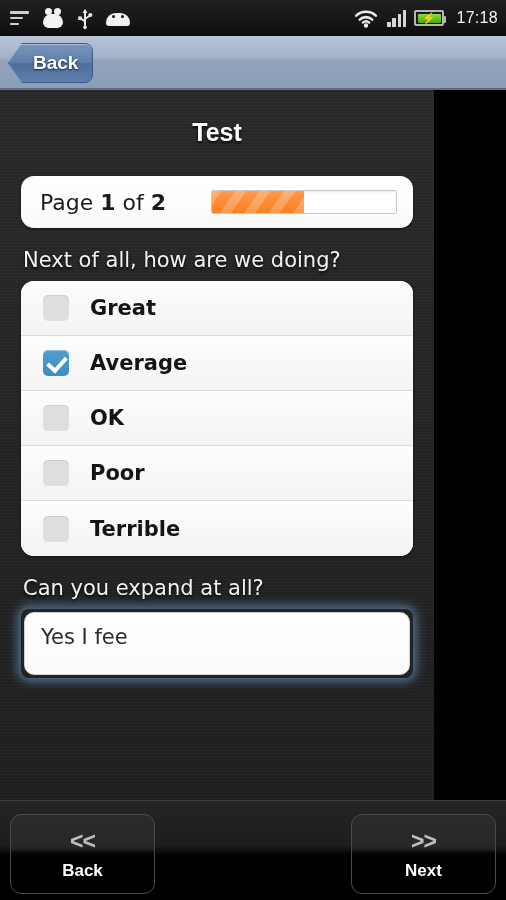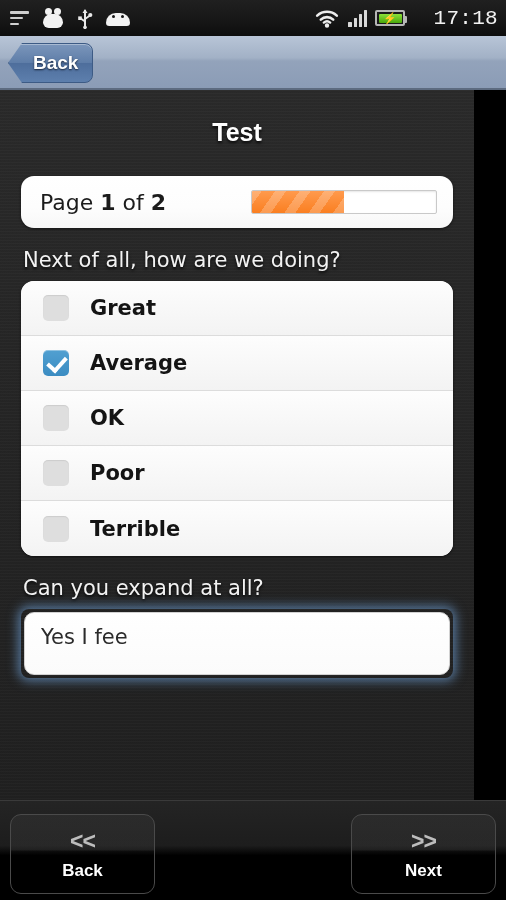--- a/index.html
+++ b/index.html
@@ -41,22 +41,22 @@
   .icon-signal span:nth-child(2){ height:9px; }
   .icon-signal span:nth-child(3){ height:13px; }
   .icon-signal span:nth-child(4){ height:17px; }
   .icon-batt { position:relative; width:30px; height:16px; border:2px solid #b6b6b6; border-radius:2px;
      background:#1a1a1a; display:flex; align-items:center; }
   .icon-batt:after { content:""; position:absolute; right:-4px; top:4px; width:3px; height:7px;
      background:#b6b6b6; border-radius:0 1px 1px 0; }
   .icon-batt .fill { position:absolute; inset:1.5px; background:linear-gradient(#8ce03a,#49a80c); border-radius:1px; }
   .icon-batt .bolt { position:relative; margin:0 auto; z-index:2; color:#f4fff0; font-size:11px;
       line-height:12px; font-weight:bold; }
-  .sb-time { color:#f2f2f2; font-size:21px; letter-spacing:.3px; margin-left:20px;
-     font-family:Liberation Mono, monospace; }
+  .sb-time { color:#f2f2f2; font-size:16px; letter-spacing:.3px; margin-left:4px;
+     font-family:Liberation Sans, sans-serif; }
 
   
   .titlebar {
     position:absolute; top:36px; left:0; width:506px; height:54px;
     background:linear-gradient(#b8c5d7 0%, #a2b1c6 42%, #93a3bb 48%, #8b9cb6 100%);
     border-bottom:2px solid #5d6b80;
   }
   .titlebar .bar-title {
     position:absolute; left:0; right:0; top:13px; text-align:center;
     color:#ffffff; font-size:22px; font-weight:bold;
@@ -69,21 +69,21 @@
     border:1px solid #3d5madd; border:1px solid #3d5b85;
     border-radius:0 8px 8px 0;
     clip-path:polygon(14px 0, 100% 0, 100% 100%, 14px 100%, 0 50%);
     color:#fff; font-size:19px; font-weight:bold;
     text-shadow:0 1px 2px rgba(15,25,45,.9);
     box-shadow:inset 0 1px 0 rgba(255,255,255,.35);
   }
 
   
   .content {
-    position:absolute; top:90px; left:0; width:474px; height:710px;
+    position:absolute; top:90px; left:0; width:434px; height:710px;
     background:
       repeating-linear-gradient(180deg, rgba(255,255,255,.018) 0 1px, rgba(0,0,0,.015) 1px 3px),
       linear-gradient(#2a2a2a,#242424 55%,#202020);
     overflow:hidden;
   }
   .page-title {
     text-align:center; color:#fff; font-size:25px; font-weight:bold;
     margin-top:28px; text-shadow:0 2px 3px rgba(0,0,0,.8);
   }
 

